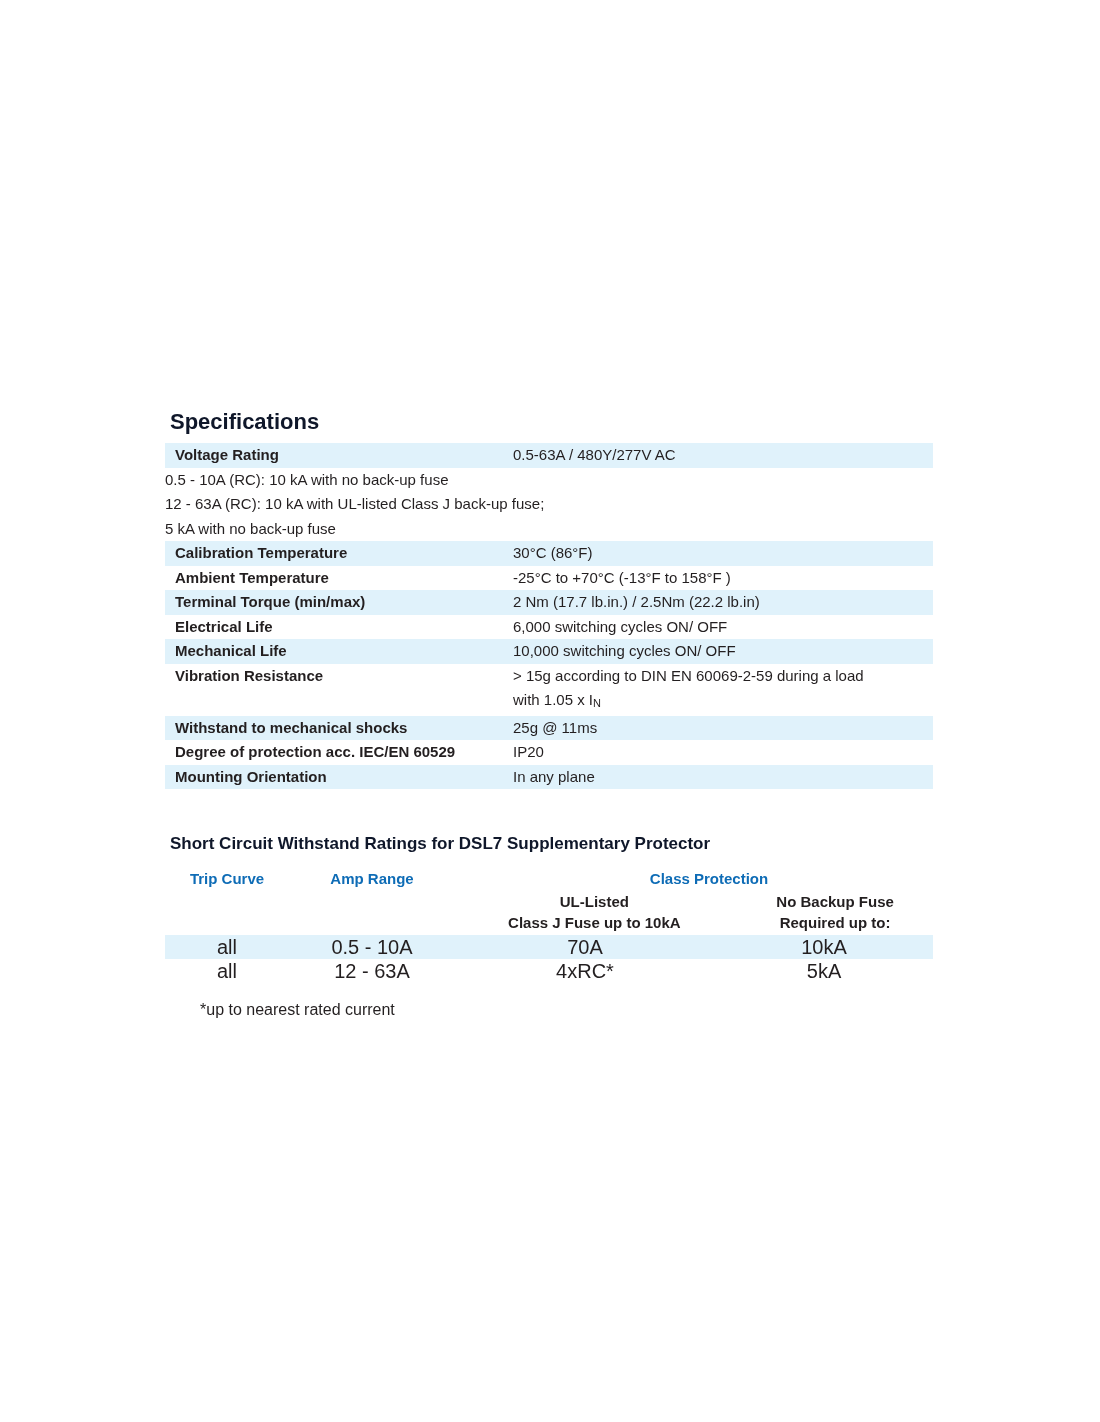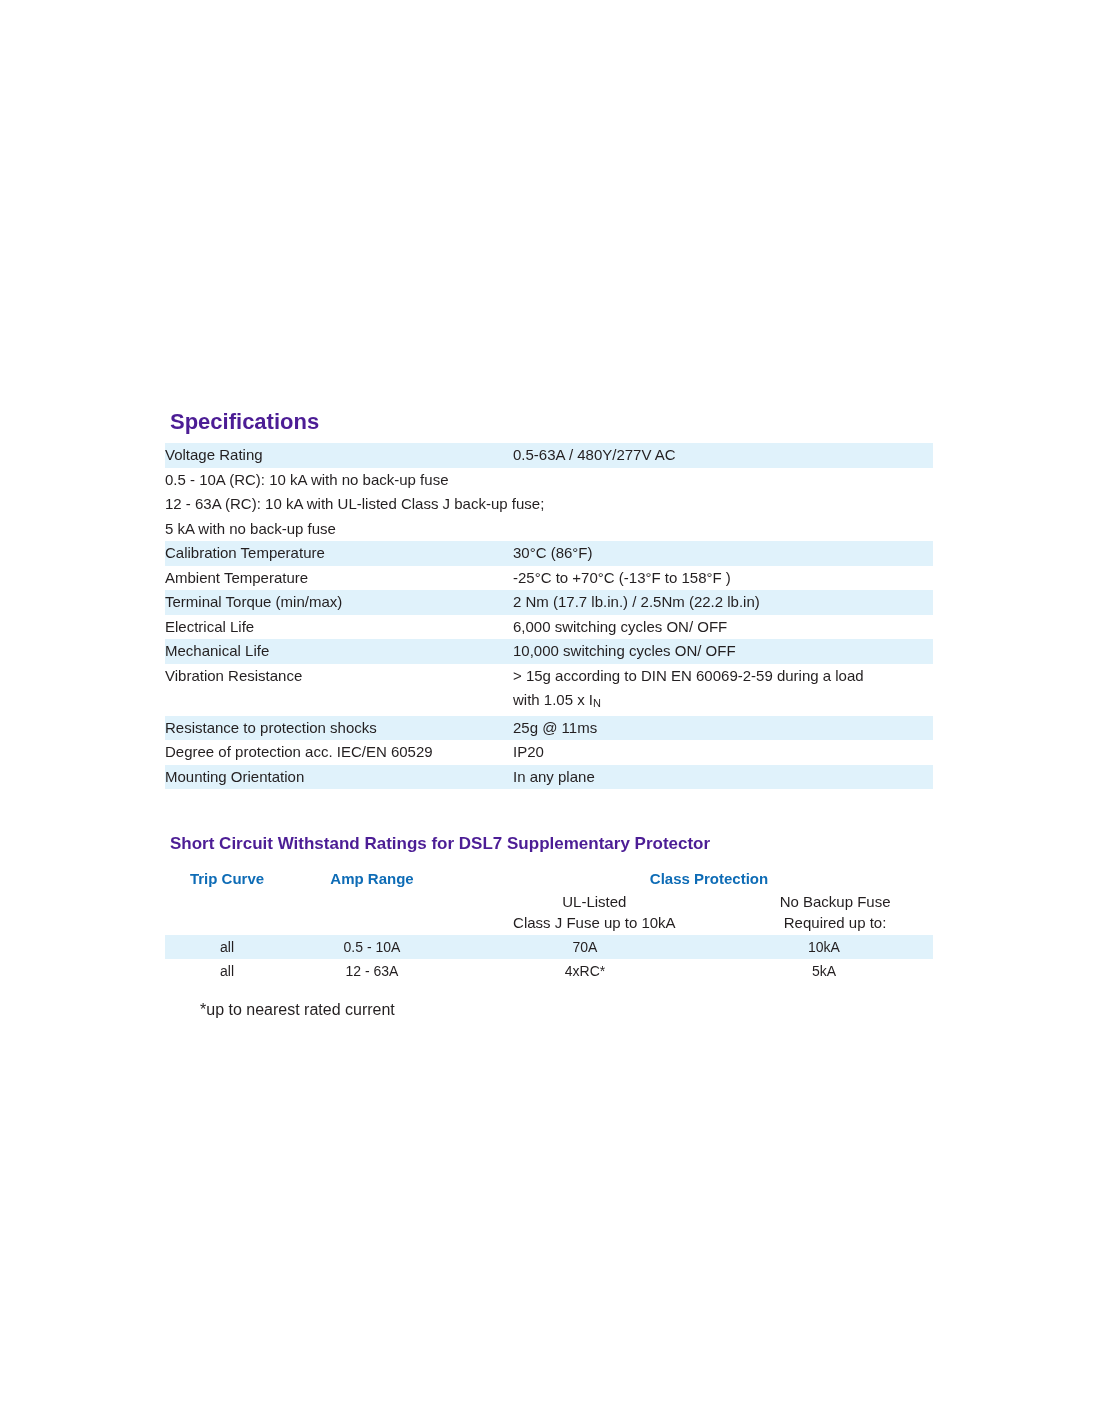--- a/index.html
+++ b/index.html
@@ -5,44 +5,45 @@
   * { box-sizing: border-box; margin: 0; padding: 0; }
   html, body {
     width: 1100px; height: 1422px;
     background: #ffffff;
     font-family: "Liberation Sans", sans-serif;
     color: #231f20;
     overflow: hidden;
     position: relative;
   }
   .section-title {
-    color: #4c1d95;
+    color: #0f172a;
     font-size: 22px;
     font-weight: bold;
     line-height: 26px;
     margin-left: 5px;
   }
   
   #spec-section { position: absolute; left: 165px; top: 409px; width: 768px; }
   #spec-section .section-title { margin-bottom: 8px; }
   .spec-table { width: 768px; font-size: 15px; }
   .spec-row { display: flex; line-height: 24.5px; }
   .spec-row:nth-child(odd) { background: #E0F2FB; }
   .spec-label {
     width: 348px; flex-shrink: 0;
-    font-weight: normal;
+    padding-left: 10px;
+    font-weight: bold;
   }
   .spec-value { flex: 1; padding-right: 10px; }
   .subn { font-size: 11px; vertical-align: -2px; }
   
   #sc-section { position: absolute; left: 165px; top: 832px; width: 768px; }
   #sc-section .section-title { font-size: 17px; line-height: 24px; margin-bottom: 5px; }
   .t2-header1 { display: flex; font-size: 15px; font-weight: bold; color: #0E6CB6; line-height: 22px; margin-top: 12px; }
-  .t2-header2 { display: flex; font-size: 15px; font-weight: normal; line-height: 21px; margin-top: 1px; margin-bottom: 2px; gap: 26px; }
-  .t2-body .t2-row { display: flex; font-size: 14px; line-height: 24px; height: 24px; }
+  .t2-header2 { display: flex; font-size: 15px; font-weight: bold; line-height: 21px; margin-top: 1px; margin-bottom: 2px; gap: 26px; }
+  .t2-body .t2-row { display: flex; font-size: 20px; line-height: 24px; height: 24px; }
   .t2-body .t2-row:nth-child(odd) { background: #E0F2FB; }
   .c1 { width: 124px; text-align: center; }
   .c2 { width: 166px; text-align: center; }
   .c3 { width: 260px; text-align: center; }
   .c4 { width: 218px; text-align: center; }
   .c34 { width: 478px; text-align: center; padding-left: 30px; }
   .footnote { font-size: 16px; margin-top: 18px; margin-left: 35px; }
 </style>
 </head>
 <body>
@@ -107,21 +108,21 @@
       <div class="spec-label">Vibration Resistance</div>
       <div class="spec-value">
         <div>&gt; 15g according to DIN EN 60069-2-59 during a load</div>
         <div>
           <span>with 1.05 x I</span><span class="subn">N</span>
         </div>
       </div>
     </div>
 
     <div class="spec-row">
-      <div class="spec-label">Resistance to protection shocks</div>
+      <div class="spec-label">Withstand to mechanical shocks</div>
       <div class="spec-value">
         <div>25g @ 11ms</div>
       </div>
     </div>
 
     <div class="spec-row">
       <div class="spec-label">Degree of protection acc. IEC/EN 60529</div>
       <div class="spec-value">
         <div>IP20</div>
       </div>

